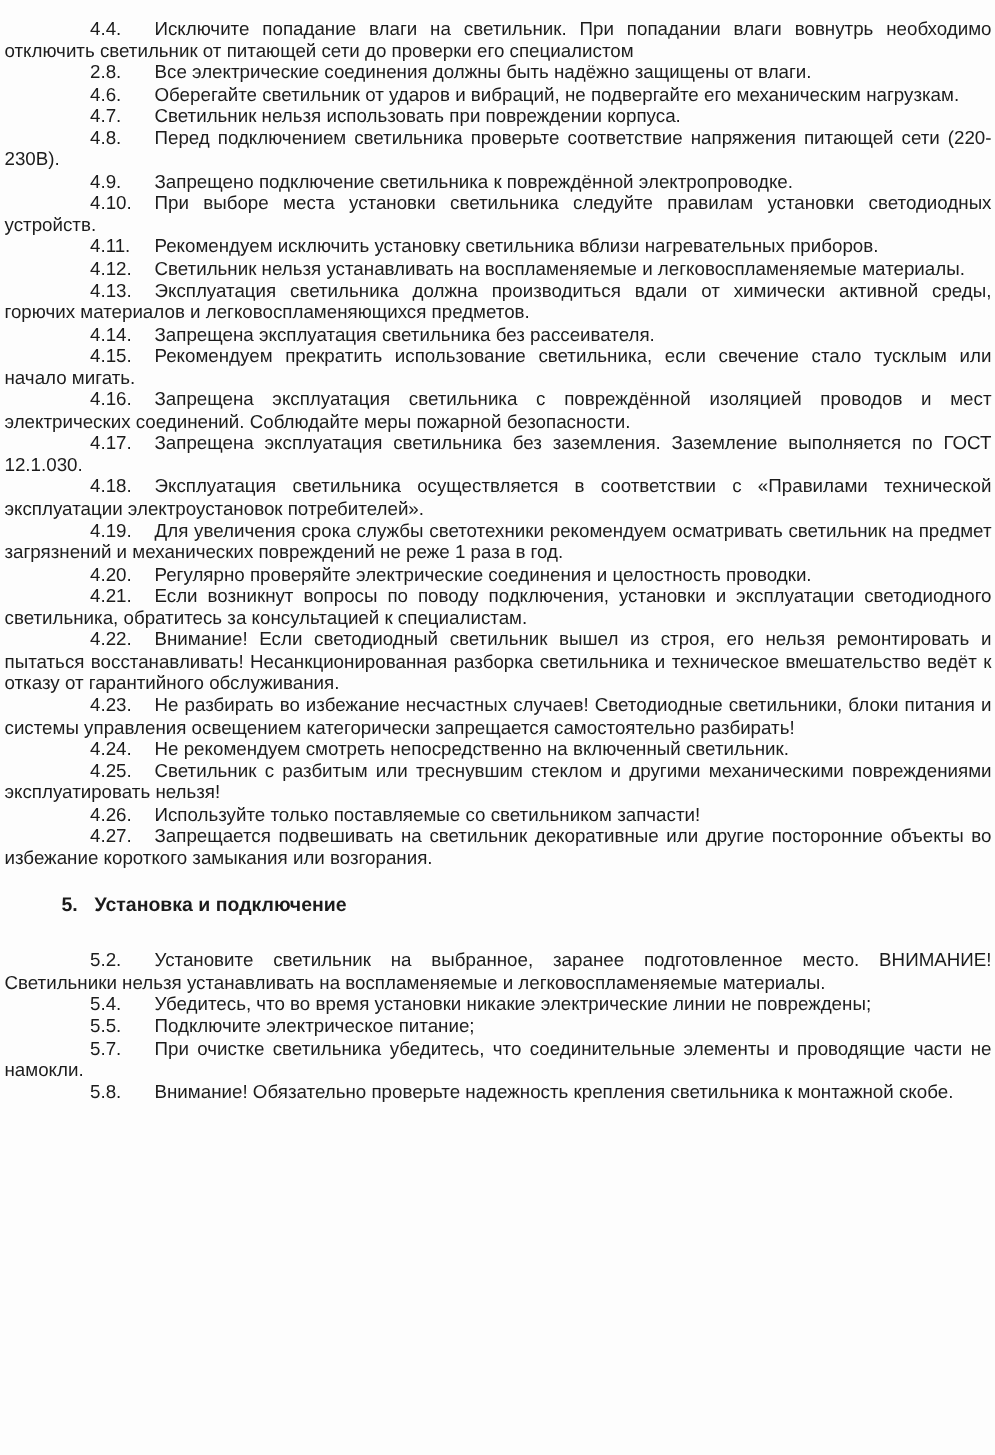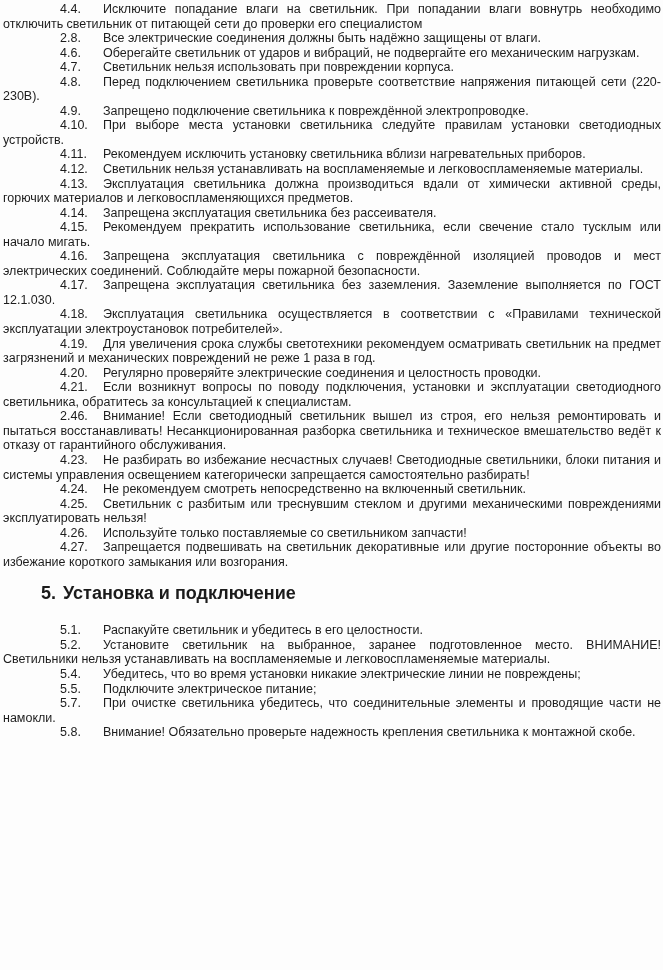--- a/index.html
+++ b/index.html
@@ -10,36 +10,36 @@
   body {
     width: 663px;
     height: 970px;
     overflow: hidden;
     font-family: "Liberation Sans", "DejaVu Sans", sans-serif;
     font-size: 12.5px;
     line-height: 14.55px;
     color: #1c1c1c;
   }
   .page {
-    padding: 2px 2px 0 3px;
+    padding: 12px 2px 0 3px;
     box-sizing: border-box;
     width: 663px;
   }
   p.item {
     margin: 0;
     text-align: justify;
     text-indent: 57px;
   }
   p.item .num {
     display: inline-block;
     width: 43px;
     text-indent: 0;
   }
   h2.section-heading {
-    font-size: 18px;
+    font-size: 13px;
     line-height: 18px;
     font-weight: bold;
     color: #1b1b1b;
     margin: 15px 0 21px 0;
     padding-left: 38px;
     text-indent: 0;
   }
   h2.section-heading .h-num {
     display: inline-block;
     width: 22px;
@@ -62,32 +62,31 @@
     <p class="item"><span class="num">4.12.</span><span>Светильник нельзя устанавливать на воспламеняемые и легковоспламеняемые материалы.</span></p>
     <p class="item"><span class="num">4.13.</span><span>Эксплуатация светильника должна производиться вдали от химически активной среды, горючих материалов и легковоспламеняющихся предметов.</span></p>
     <p class="item"><span class="num">4.14.</span><span>Запрещена эксплуатация светильника без рассеивателя.</span></p>
     <p class="item"><span class="num">4.15.</span><span>Рекомендуем прекратить использование светильника, если свечение стало тусклым или начало мигать.</span></p>
     <p class="item"><span class="num">4.16.</span><span>Запрещена эксплуатация светильника с повреждённой изоляцией проводов и мест электрических соединений. Соблюдайте меры пожарной безопасности.</span></p>
     <p class="item"><span class="num">4.17.</span><span>Запрещена эксплуатация светильника без заземления. Заземление выполняется по ГОСТ 12.1.030.</span></p>
     <p class="item"><span class="num">4.18.</span><span>Эксплуатация светильника осуществляется в соответствии с «Правилами технической эксплуатации электроустановок потребителей».</span></p>
     <p class="item"><span class="num">4.19.</span><span>Для увеличения срока службы светотехники рекомендуем осматривать светильник на предмет загрязнений и механических повреждений не реже 1 раза в год.</span></p>
     <p class="item"><span class="num">4.20.</span><span>Регулярно проверяйте электрические соединения и целостность проводки.</span></p>
     <p class="item"><span class="num">4.21.</span><span>Если возникнут вопросы по поводу подключения, установки и эксплуатации светодиодного светильника, обратитесь за консультацией к специалистам.</span></p>
-    <p class="item"><span class="num">2.46.</span><span>Внимание! Если светодиодный светильник вышел из строя, его нельзя ремонтировать и пытаться восстанавливать! Несанкционированная разборка светильника и техническое вмешательство ведёт к отказу от гарантийного обслуживания.</span></p>
+    <p class="item"><span class="num">4.22.</span><span>Внимание! Если светодиодный светильник вышел из строя, его нельзя ремонтировать и пытаться восстанавливать! Несанкционированная разборка светильника и техническое вмешательство ведёт к отказу от гарантийного обслуживания.</span></p>
     <p class="item"><span class="num">4.23.</span><span>Не разбирать во избежание несчастных случаев! Светодиодные светильники, блоки питания и системы управления освещением категорически запрещается самостоятельно разбирать!</span></p>
     <p class="item"><span class="num">4.24.</span><span>Не рекомендуем смотреть непосредственно на включенный светильник.</span></p>
     <p class="item"><span class="num">4.25.</span><span>Светильник с разбитым или треснувшим стеклом и другими механическими повреждениями эксплуатировать нельзя!</span></p>
     <p class="item"><span class="num">4.26.</span><span>Используйте только поставляемые со светильником запчасти!</span></p>
     <p class="item"><span class="num">4.27.</span><span>Запрещается подвешивать на светильник декоративные или другие посторонние объекты во избежание короткого замыкания или возгорания.</span></p>
   </div>
 
   <h2 class="section-heading"><span class="h-num">5.</span><span>Установка и подключение</span></h2>
 
   <div>
-    <p class="item"><span class="num">5.1.</span><span>Распакуйте светильник и убедитесь в его целостности.</span></p>
     <p class="item"><span class="num">5.2.</span><span>Установите светильник на выбранное, заранее подготовленное место. ВНИМАНИЕ! Светильники нельзя устанавливать на воспламеняемые и легковоспламеняемые материалы.</span></p>
     <p class="item"><span class="num">5.4.</span><span>Убедитесь, что во время установки никакие электрические линии не повреждены;</span></p>
     <p class="item"><span class="num">5.5.</span><span>Подключите электрическое питание;</span></p>
     <p class="item"><span class="num">5.7.</span><span>При очистке светильника убедитесь, что соединительные элементы и проводящие части не намокли.</span></p>
     <p class="item"><span class="num">5.8.</span><span>Внимание! Обязательно проверьте надежность крепления светильника к монтажной скобе.</span></p>
   </div>
 
 </div>
 
 </body></html>

